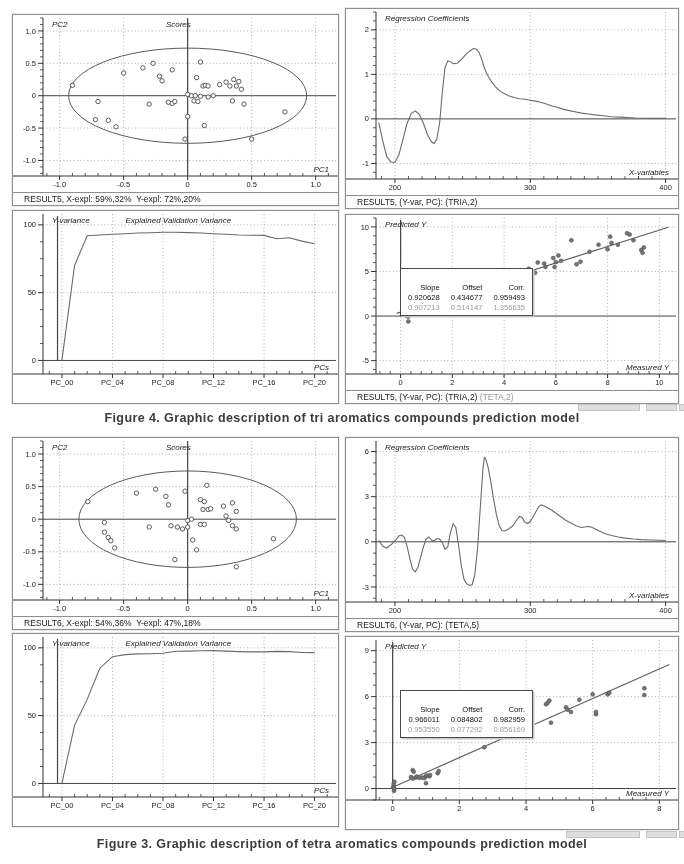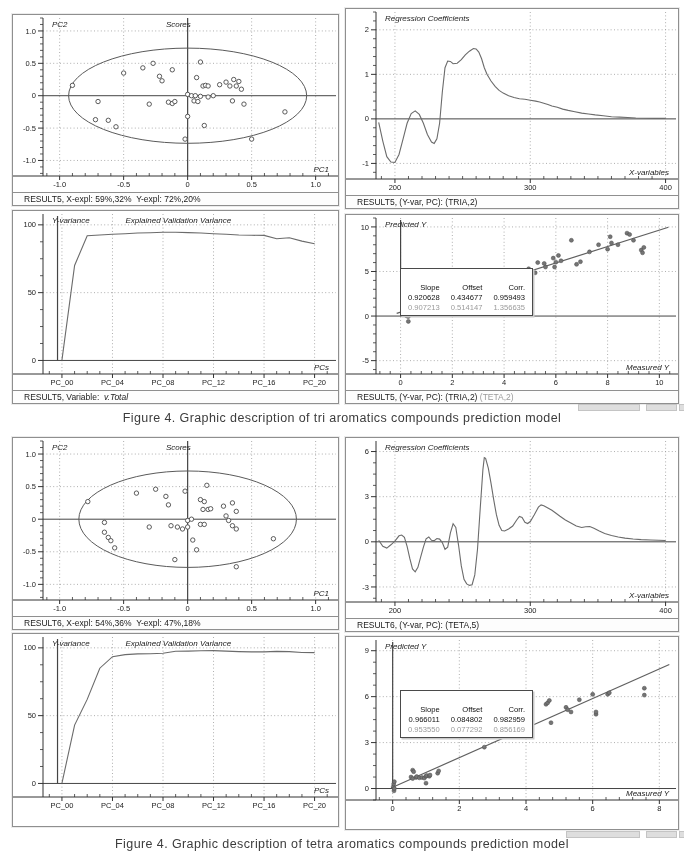--- a/index.html
+++ b/index.html
@@ -15,21 +15,21 @@
              white-space:pre;overflow:hidden;}
   .statusbar .it{font-style:italic;}
   .statusbar .g{color:#9a9a9a;}
   .stats{position:absolute;left:54px;top:9px;background:#ffffff;
          border:1px solid #4a4a4a;box-shadow:1.5px 1.5px 0 #c9c9c9;
          padding:14px 7px 3px 7px;display:grid;
          grid-template-columns:auto auto auto;column-gap:11px;row-gap:1px;
          font-size:7.6px;text-align:right;color:#101010;z-index:3;margin-top:44px;}
   .stats .g{color:#9a9a9a;}
   .caption{position:absolute;left:0;width:100%;text-align:center;
-           font-size:12.5px;color:#3c3c3c;letter-spacing:0.4px;}
+           font-size:12.5px;color:#3c3c3c;letter-spacing:0.4px;font-weight:bold;}
   .frag{position:absolute;height:5px;background:#dedede;border:1px solid #c4c4c4;}
   
   #p0{left:12px;top:14px;width:325px;height:190px;}
   #p1{left:345px;top:8px;width:332px;height:199px;}
   #p2{left:12px;top:210px;width:325px;height:192px;}
   #p3{left:345px;top:214px;width:332px;height:188px;}
   #p4{left:12px;top:437px;width:325px;height:191px;}
   #p5{left:345px;top:437px;width:332px;height:193px;}
   #p6{left:12px;top:633px;width:325px;height:192px;}
   #p7{left:345px;top:636px;width:332px;height:192px;}
@@ -288,21 +288,20 @@
           <line x1="27" y1="115.54237288135593" x2="30" y2="115.54237288135593" stroke="#333333" stroke-width="0.8"></line>
           <line x1="27" y1="98.59322033898304" x2="30" y2="98.59322033898304" stroke="#333333" stroke-width="0.8"></line>
           <line x1="27" y1="64.69491525423729" x2="30" y2="64.69491525423729" stroke="#333333" stroke-width="0.8"></line>
           <line x1="27" y1="47.7457627118644" x2="30" y2="47.7457627118644" stroke="#333333" stroke-width="0.8"></line>
           <line x1="27" y1="30.796610169491522" x2="30" y2="30.796610169491522" stroke="#333333" stroke-width="0.8"></line>
           <text x="39" y="12" font-size="8px" font-style="italic" fill="#222222">Y-variance</text>
           <text x="165.35999999999999" y="12" text-anchor="middle" font-size="8px" font-style="italic" fill="#222222">Explained Validation Variance</text>
           <text x="316" y="159" text-anchor="end" font-size="8px" font-style="italic" fill="#222222">PCs</text>
         </svg>
     </div>
-    <div class="statusbar"><span>RESULT5, Variable:  </span><span class="it">v.Total</span><span class="g"></span></div>
   </div>
 
   <div class="panel" id="p3">
     <div class="plot">
       <svg width="332" height="175" viewBox="0 0 332 175">
           <line x1="54.583333333333336" y1="3" x2="54.583333333333336" y2="159" stroke="#9a9a9a" stroke-width="0.8" stroke-dasharray="1,2.4"></line>
           <line x1="106.33771929824563" y1="3" x2="106.33771929824563" y2="159" stroke="#9a9a9a" stroke-width="0.8" stroke-dasharray="1,2.4"></line>
           <line x1="158.09210526315792" y1="3" x2="158.09210526315792" y2="159" stroke="#9a9a9a" stroke-width="0.8" stroke-dasharray="1,2.4"></line>
           <line x1="209.8464912280702" y1="3" x2="209.8464912280702" y2="159" stroke="#9a9a9a" stroke-width="0.8" stroke-dasharray="1,2.4"></line>
           <line x1="261.60087719298247" y1="3" x2="261.60087719298247" y2="159" stroke="#9a9a9a" stroke-width="0.8" stroke-dasharray="1,2.4"></line>
@@ -804,15 +803,15 @@
       <span class="g">0.953550</span>
       <span class="g">0.077292</span>
       <span class="g">0.856169</span>
     </div>
   </div>
 
   <div class="frag" style="left:566px;top:831px;width:72px;"></div>
   <div class="frag" style="left:646px;top:831px;width:29px;"></div>
   <div class="frag" style="left:679px;top:831px;width:5px;"></div>
 
-  <div class="caption" id="cap5">Figure 4. Graphic description of tetra aromatics compounds prediction model</div>
+  <div class="caption" id="cap5">Figure 3. Graphic description of tetra aromatics compounds prediction model</div>
 
 </div>
 
 </body></html>

